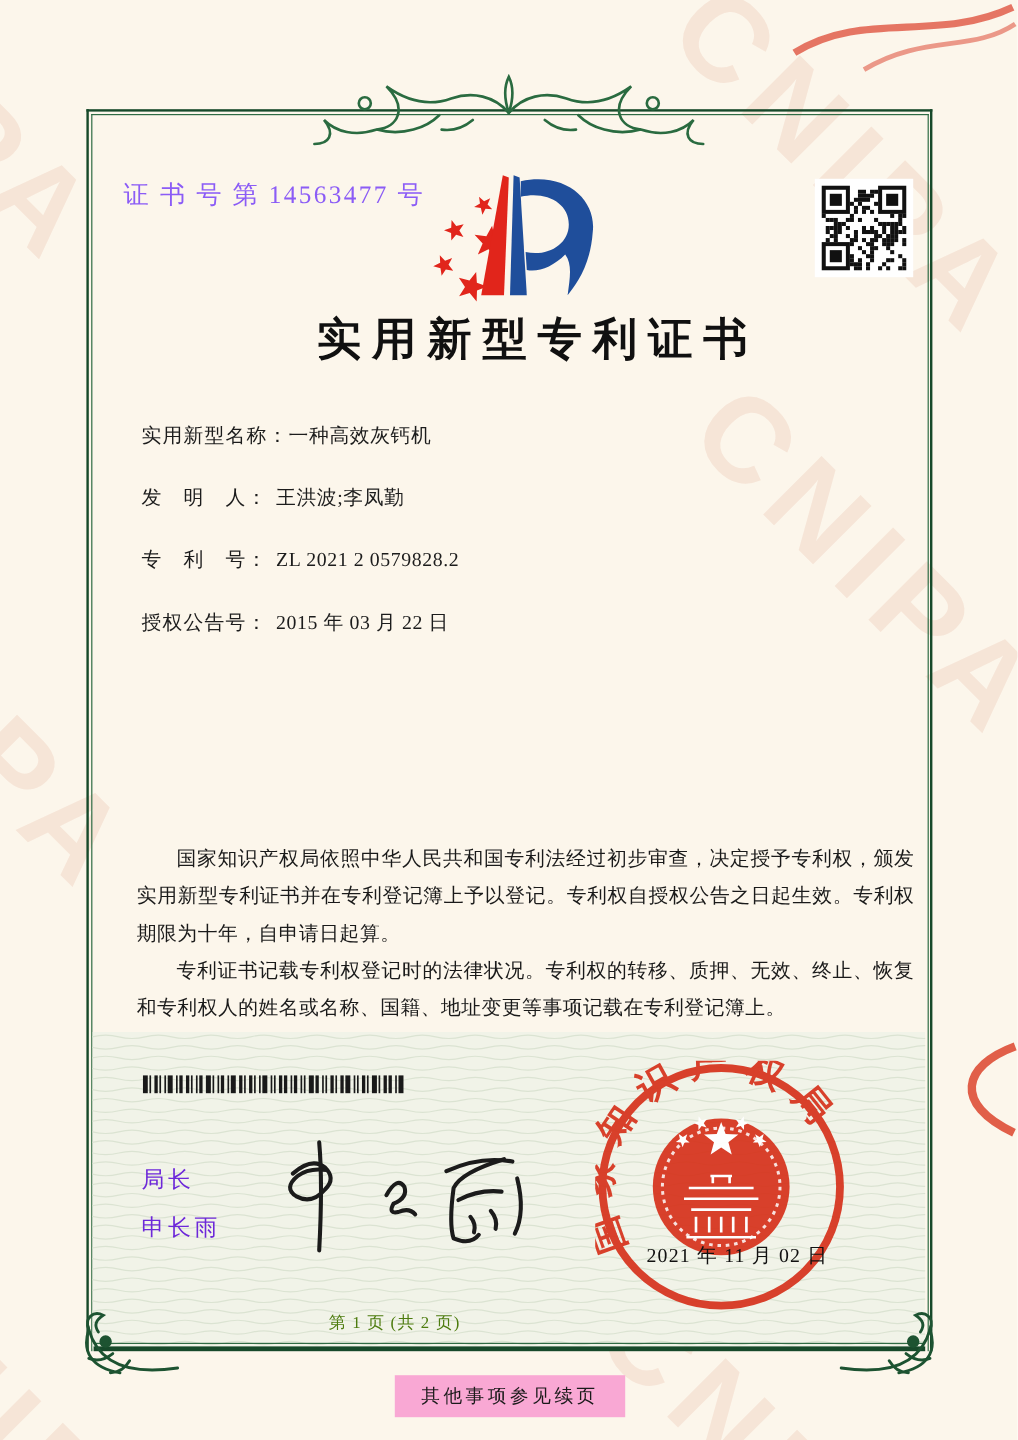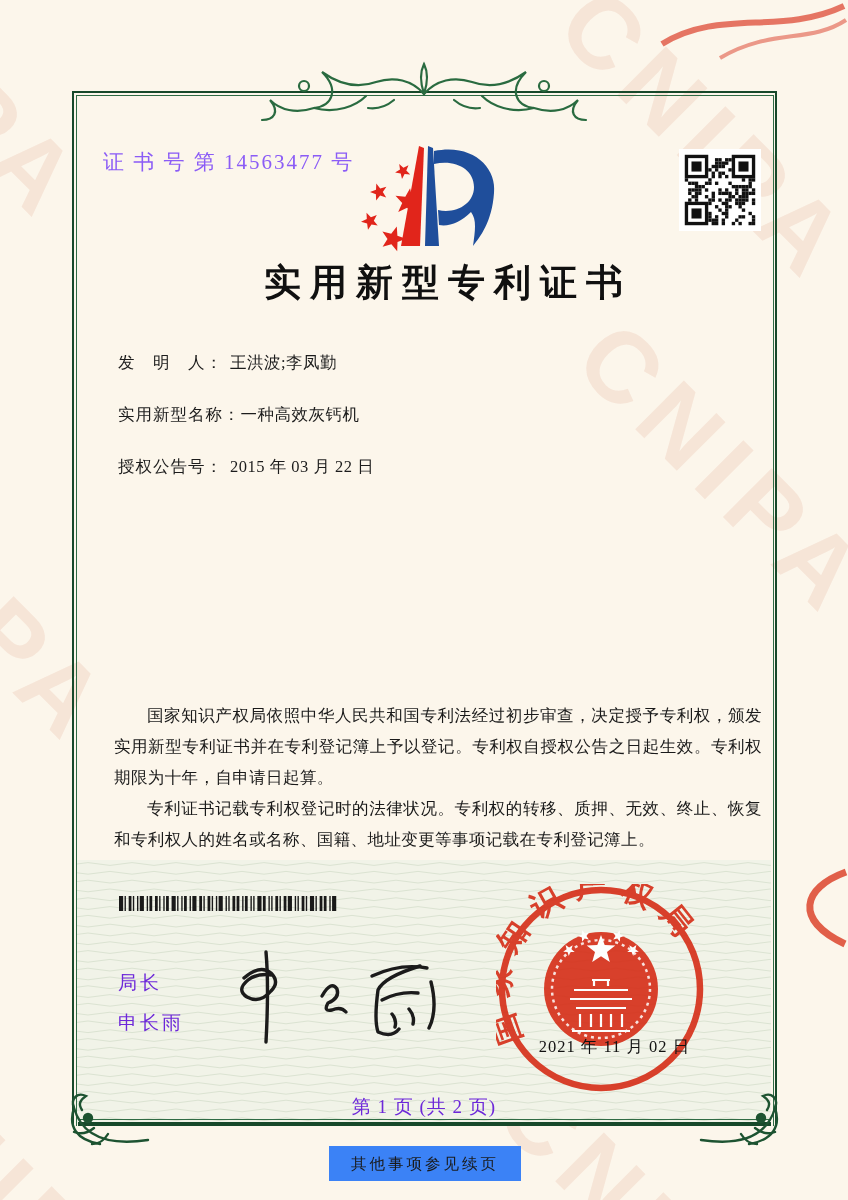--- a/index.html
+++ b/index.html
@@ -36,24 +36,24 @@
              font-size:16.5px;line-height:31px;letter-spacing:0.4px;color:#1a1a1a;text-align:justify;}
   .body-text p{margin:0;text-indent:2em;}
   
   #barcode{position:absolute;left:119px;top:896px;z-index:5;}
   .signoff{position:absolute;left:118px;top:970px;z-index:5;font-size:19px;letter-spacing:3px;color:#6d28d9;}
   .signoff div{margin-bottom:14px;}
   #signature{position:absolute;left:222px;top:946px;z-index:6;}
   #seal{position:absolute;left:496px;top:884px;z-index:6;}
   .seal-date{position:absolute;left:512px;top:1036px;width:205px;text-align:center;z-index:7;
              font-size:16.5px;letter-spacing:1px;color:#111;}
-  .page-num{position:absolute;left:274px;top:1094px;width:300px;text-align:center;z-index:5;
-            font-size:19px;letter-spacing:1px;color:#6d28d9;}
+  .page-num{position:absolute;left:274px;top:1094px;width:300px;text-align:left;z-index:5;
+            font-size:14px;letter-spacing:1px;color:#4d7c0f;}
   .cont-note{position:absolute;left:329px;top:1146px;width:192px;height:35px;line-height:35px;
-             background:#3b82f6;text-align:center;z-index:5;font-size:15.5px;letter-spacing:3px;color:#1a1a1a;}
+             background:#f9a8d4;text-align:center;z-index:5;font-size:15.5px;letter-spacing:3px;color:#1a1a1a;}
   .flourish{position:absolute;z-index:2;}
 </style>
 </head>
 <body>
 
 <div id="page">
 
   <div class="wm" style="left:-150px;top:-95px;">CNIPA</div>
   <div class="wm" style="left:618px;top:-34px;">CNIPA</div>
   <div class="wm" style="left:-122px;top:428px;">CNIPA</div>
@@ -292,24 +292,27 @@
         <rect x="6.2" y="56.6" width="25.2" height="25.2"></rect>
         <rect x="9.8" y="60.2" width="18" height="18" fill="#fff"></rect>
         <rect x="13.4" y="63.800000000000004" width="10.8" height="10.8"></rect>
       </g>
   </svg>
 
   <div class="title">实用新型专利证书</div>
 
   <div class="fields">
     <div class="field-row">
+      <span class="f-label">实用新型名称：</span><span class="f-value">一种高效灰钙机</span>
+    </div>
+    <div class="field-row">
       <span class="f-label">发　明　人：</span><span class="f-value">王洪波;李凤勤</span>
     </div>
     <div class="field-row">
-      <span class="f-label">实用新型名称：</span><span class="f-value">一种高效灰钙机</span>
+      <span class="f-label">专　利　号：</span><span class="f-value">ZL 2021 2 0579828.2</span>
     </div>
     <div class="field-row">
       <span class="f-label">授权公告号：</span><span class="f-value">2015 年 03 月 22 日</span>
     </div>
   </div>
 
   <div class="body-text">
     <p>国家知识产权局依照中华人民共和国专利法经过初步审查，决定授予专利权，颁发实用新型专利证书并在专利登记簿上予以登记。专利权自授权公告之日起生效。专利权期限为十年，自申请日起算。</p>
     <p>专利证书记载专利权登记时的法律状况。专利权的转移、质押、无效、终止、恢复和专利权人的姓名或名称、国籍、地址变更等事项记载在专利登记簿上。</p>
   </div>

